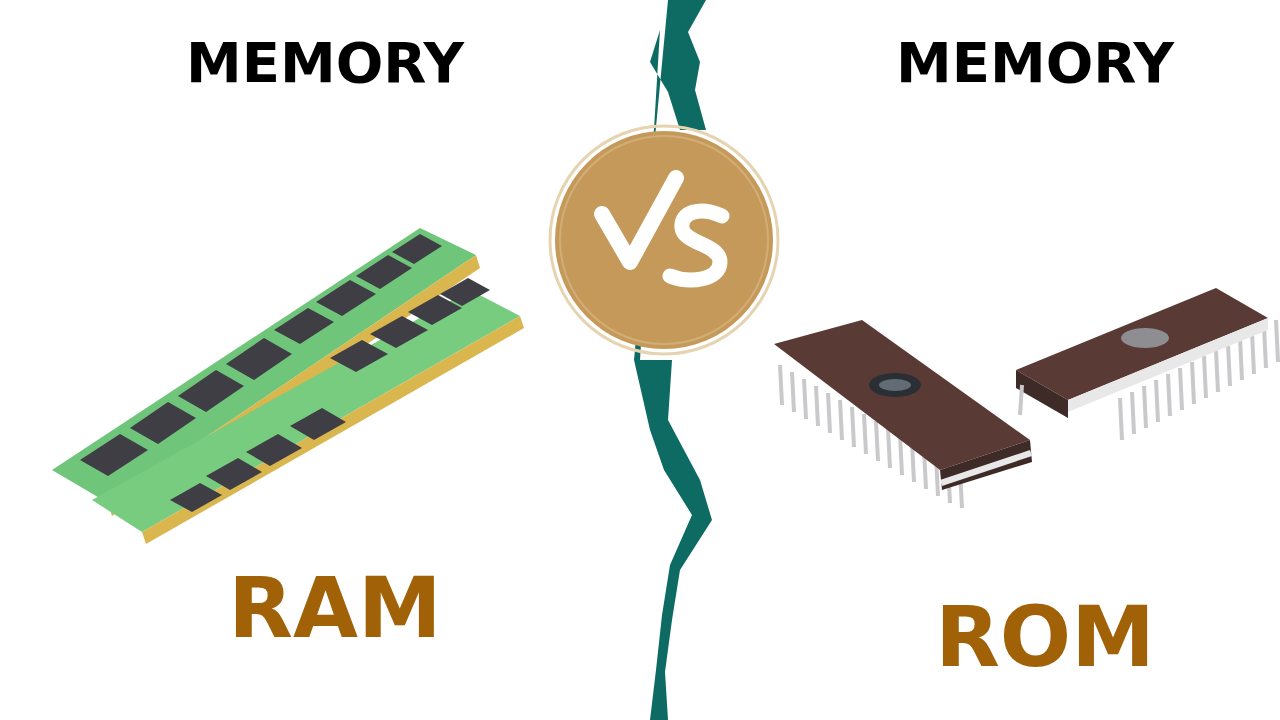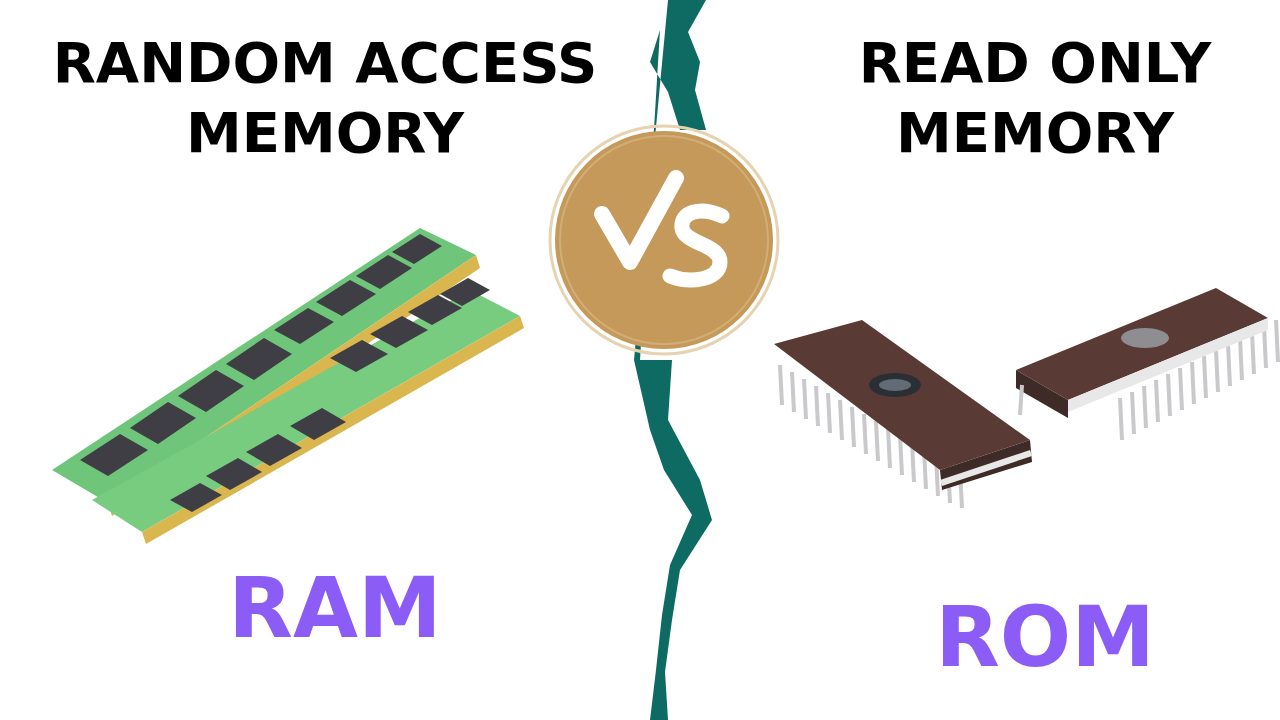--- a/index.html
+++ b/index.html
@@ -10,21 +10,21 @@
   }
   .title {
     position: absolute; text-align: center; font-weight: bold;
     color: #000; font-size: 56px; line-height: 70px; letter-spacing: 0px;
     font-family: "DejaVu Sans", sans-serif;
   }
   .title-left { left: 0; width: 650px; top: 28px; }
   .title-right { left: 790px; width: 490px; top: 28px; }
   .title span { display: block; }
   .abbr {
-    position: absolute; font-weight: bold; color: #8b5cf6;
+    position: absolute; font-weight: bold; color: #a16207;
     font-size: 84px; line-height: 90px; text-align: center;
     font-family: "DejaVu Sans", sans-serif;
   }
   .abbr-left { left: 170px; width: 330px; top: 563px; }
   .abbr-right { left: 880px; width: 330px; top: 592px; }
   svg { position: absolute; left: 0; top: 0; }
 </style>
 </head>
 <body>
 
@@ -123,23 +123,21 @@
     </g>
     <polygon points="1016,370 1216,288 1268,318 1068,400" fill="#5A3A35"></polygon>
     <polygon points="1016,370 1068,400 1068,418 1016,388" fill="#3E2A27"></polygon>
     <polygon points="1068,400 1268,318 1268,330 1068,412" fill="#E8E8E8"></polygon>
     <ellipse cx="1145" cy="338" rx="24" ry="10" fill="#9AA3AA" opacity="0.8"></ellipse>
     <line x1="1022" y1="385" x2="1020" y2="415" stroke="#C9C9CC" stroke-width="4"></line>
   </g>
 </svg>
 
 <div class="title title-left">
-  <span>RANDOM ACCESS</span>
   <span>MEMORY</span>
 </div>
 
 <div class="title title-right">
-  <span>READ ONLY</span>
   <span>MEMORY</span>
 </div>
 
 <div class="abbr abbr-left">RAM</div>
 <div class="abbr abbr-right">ROM</div>
 
 </body></html>

